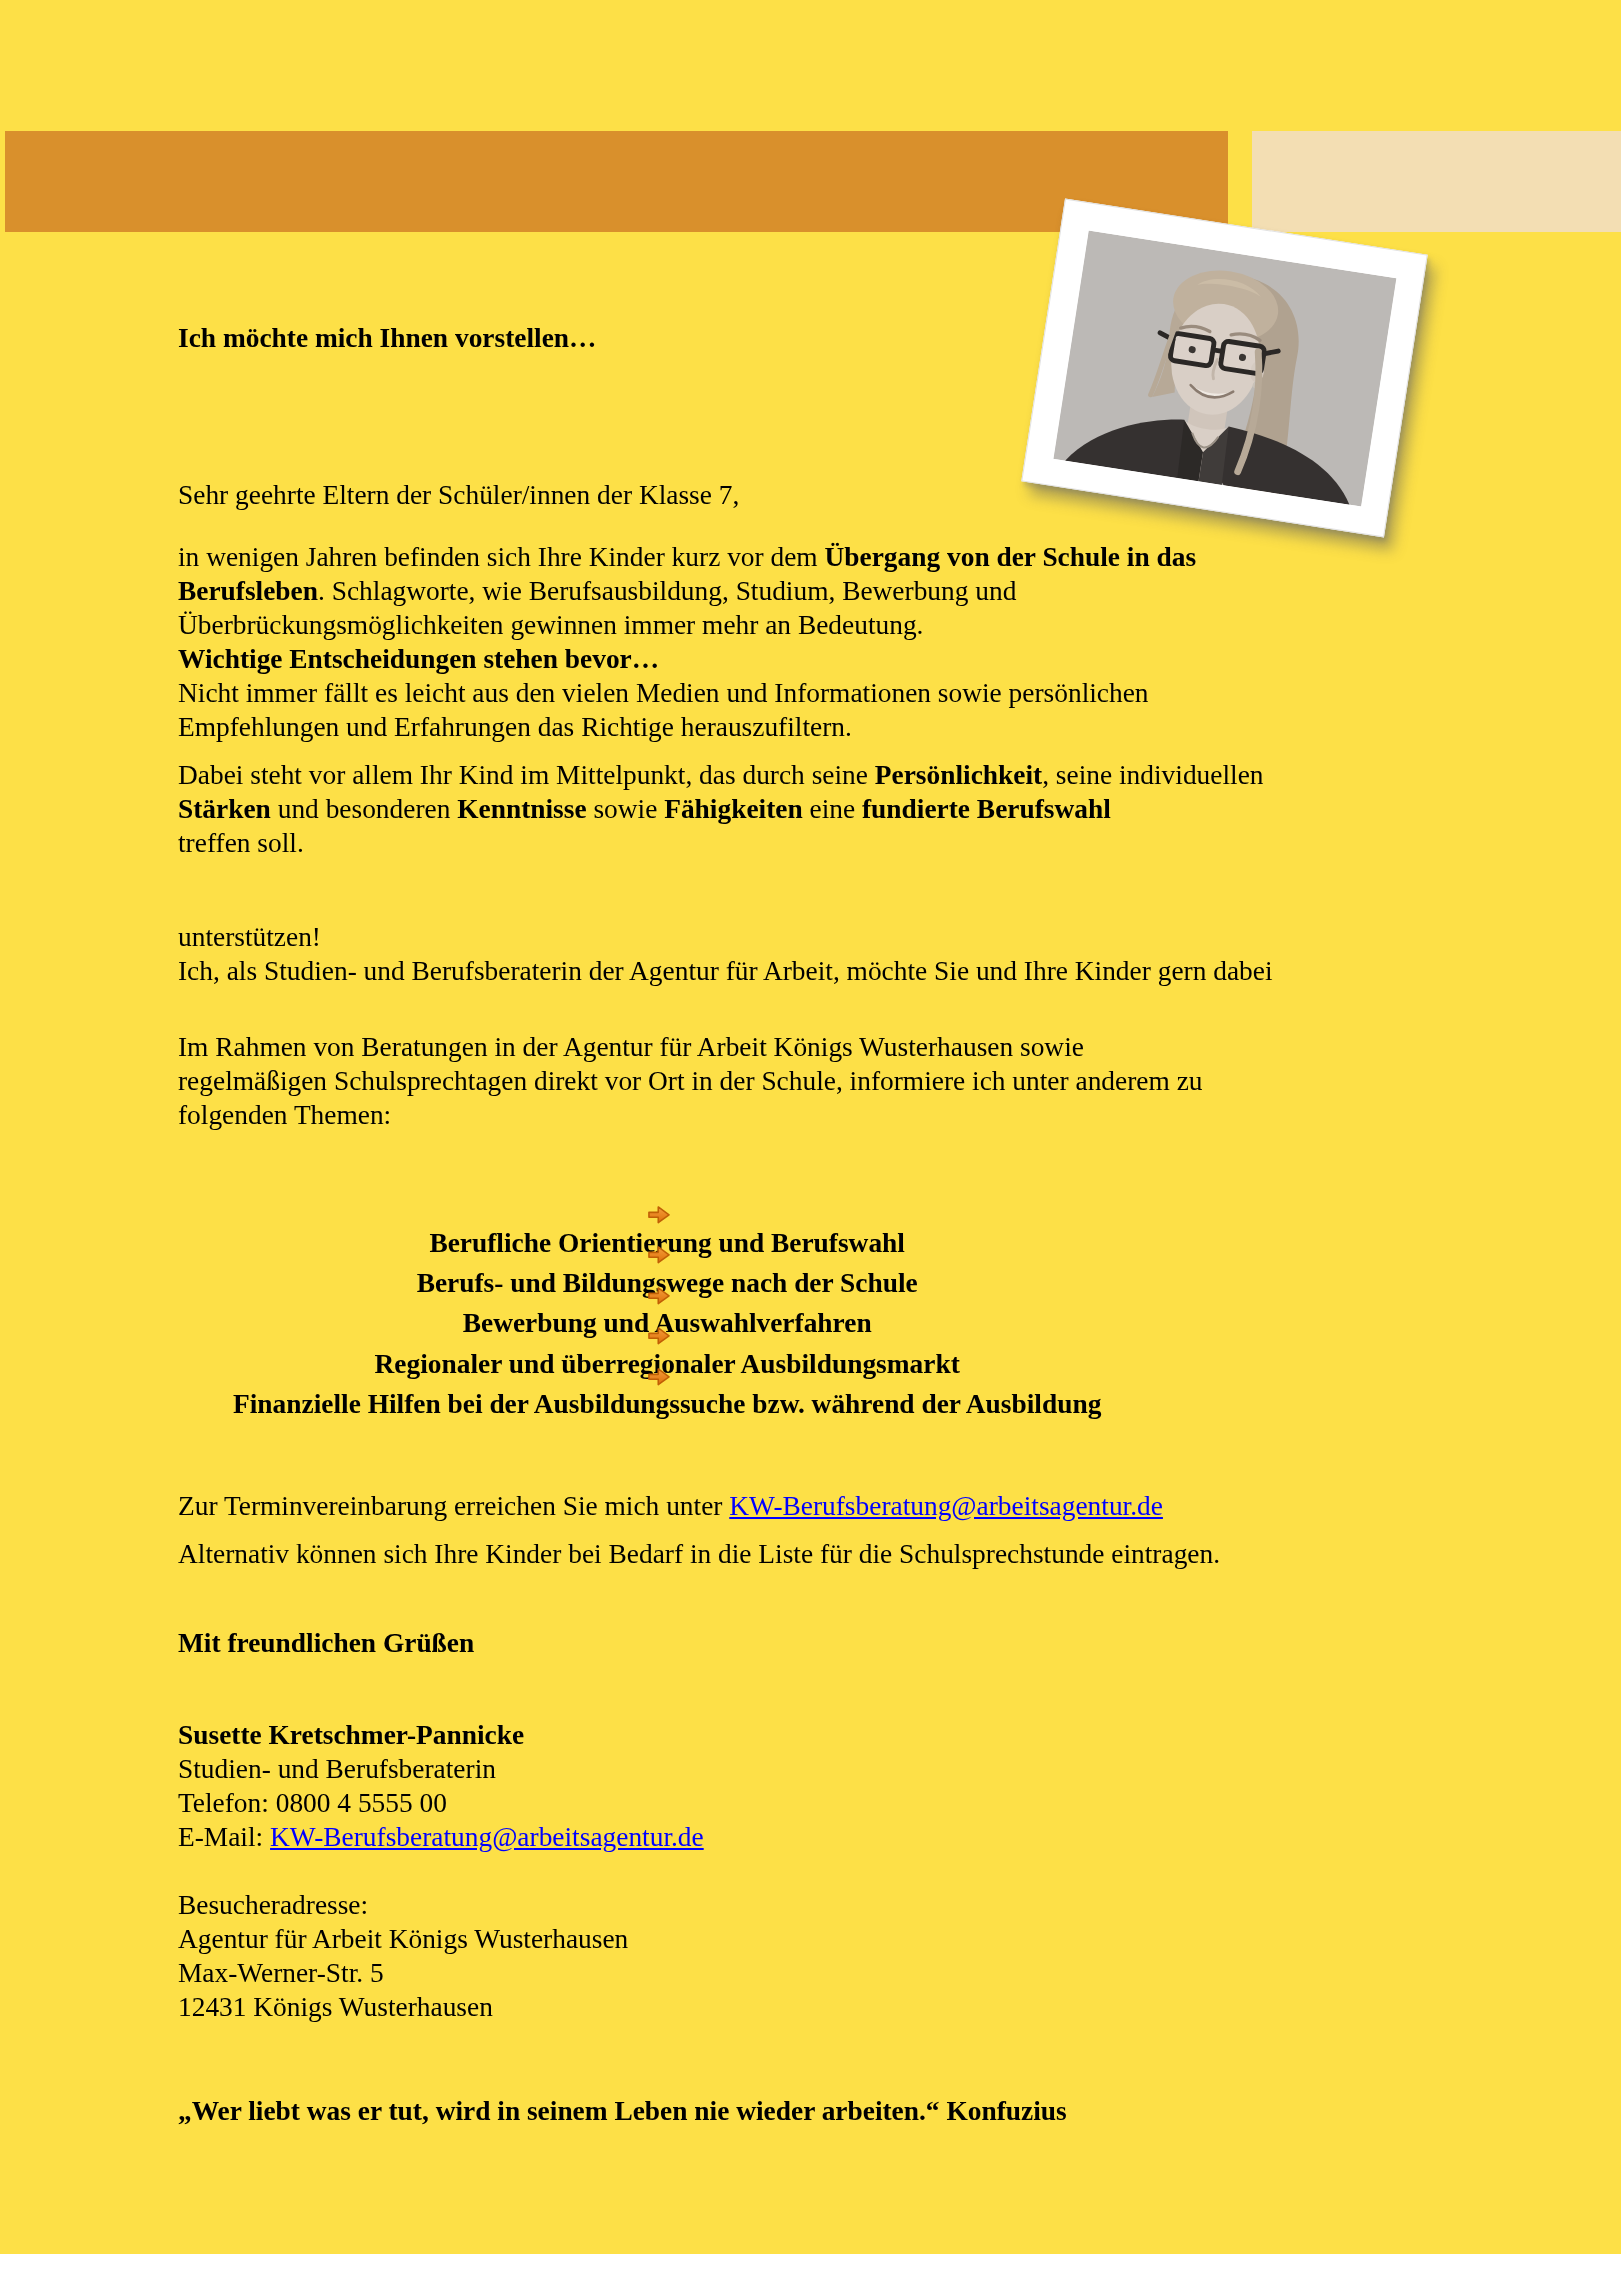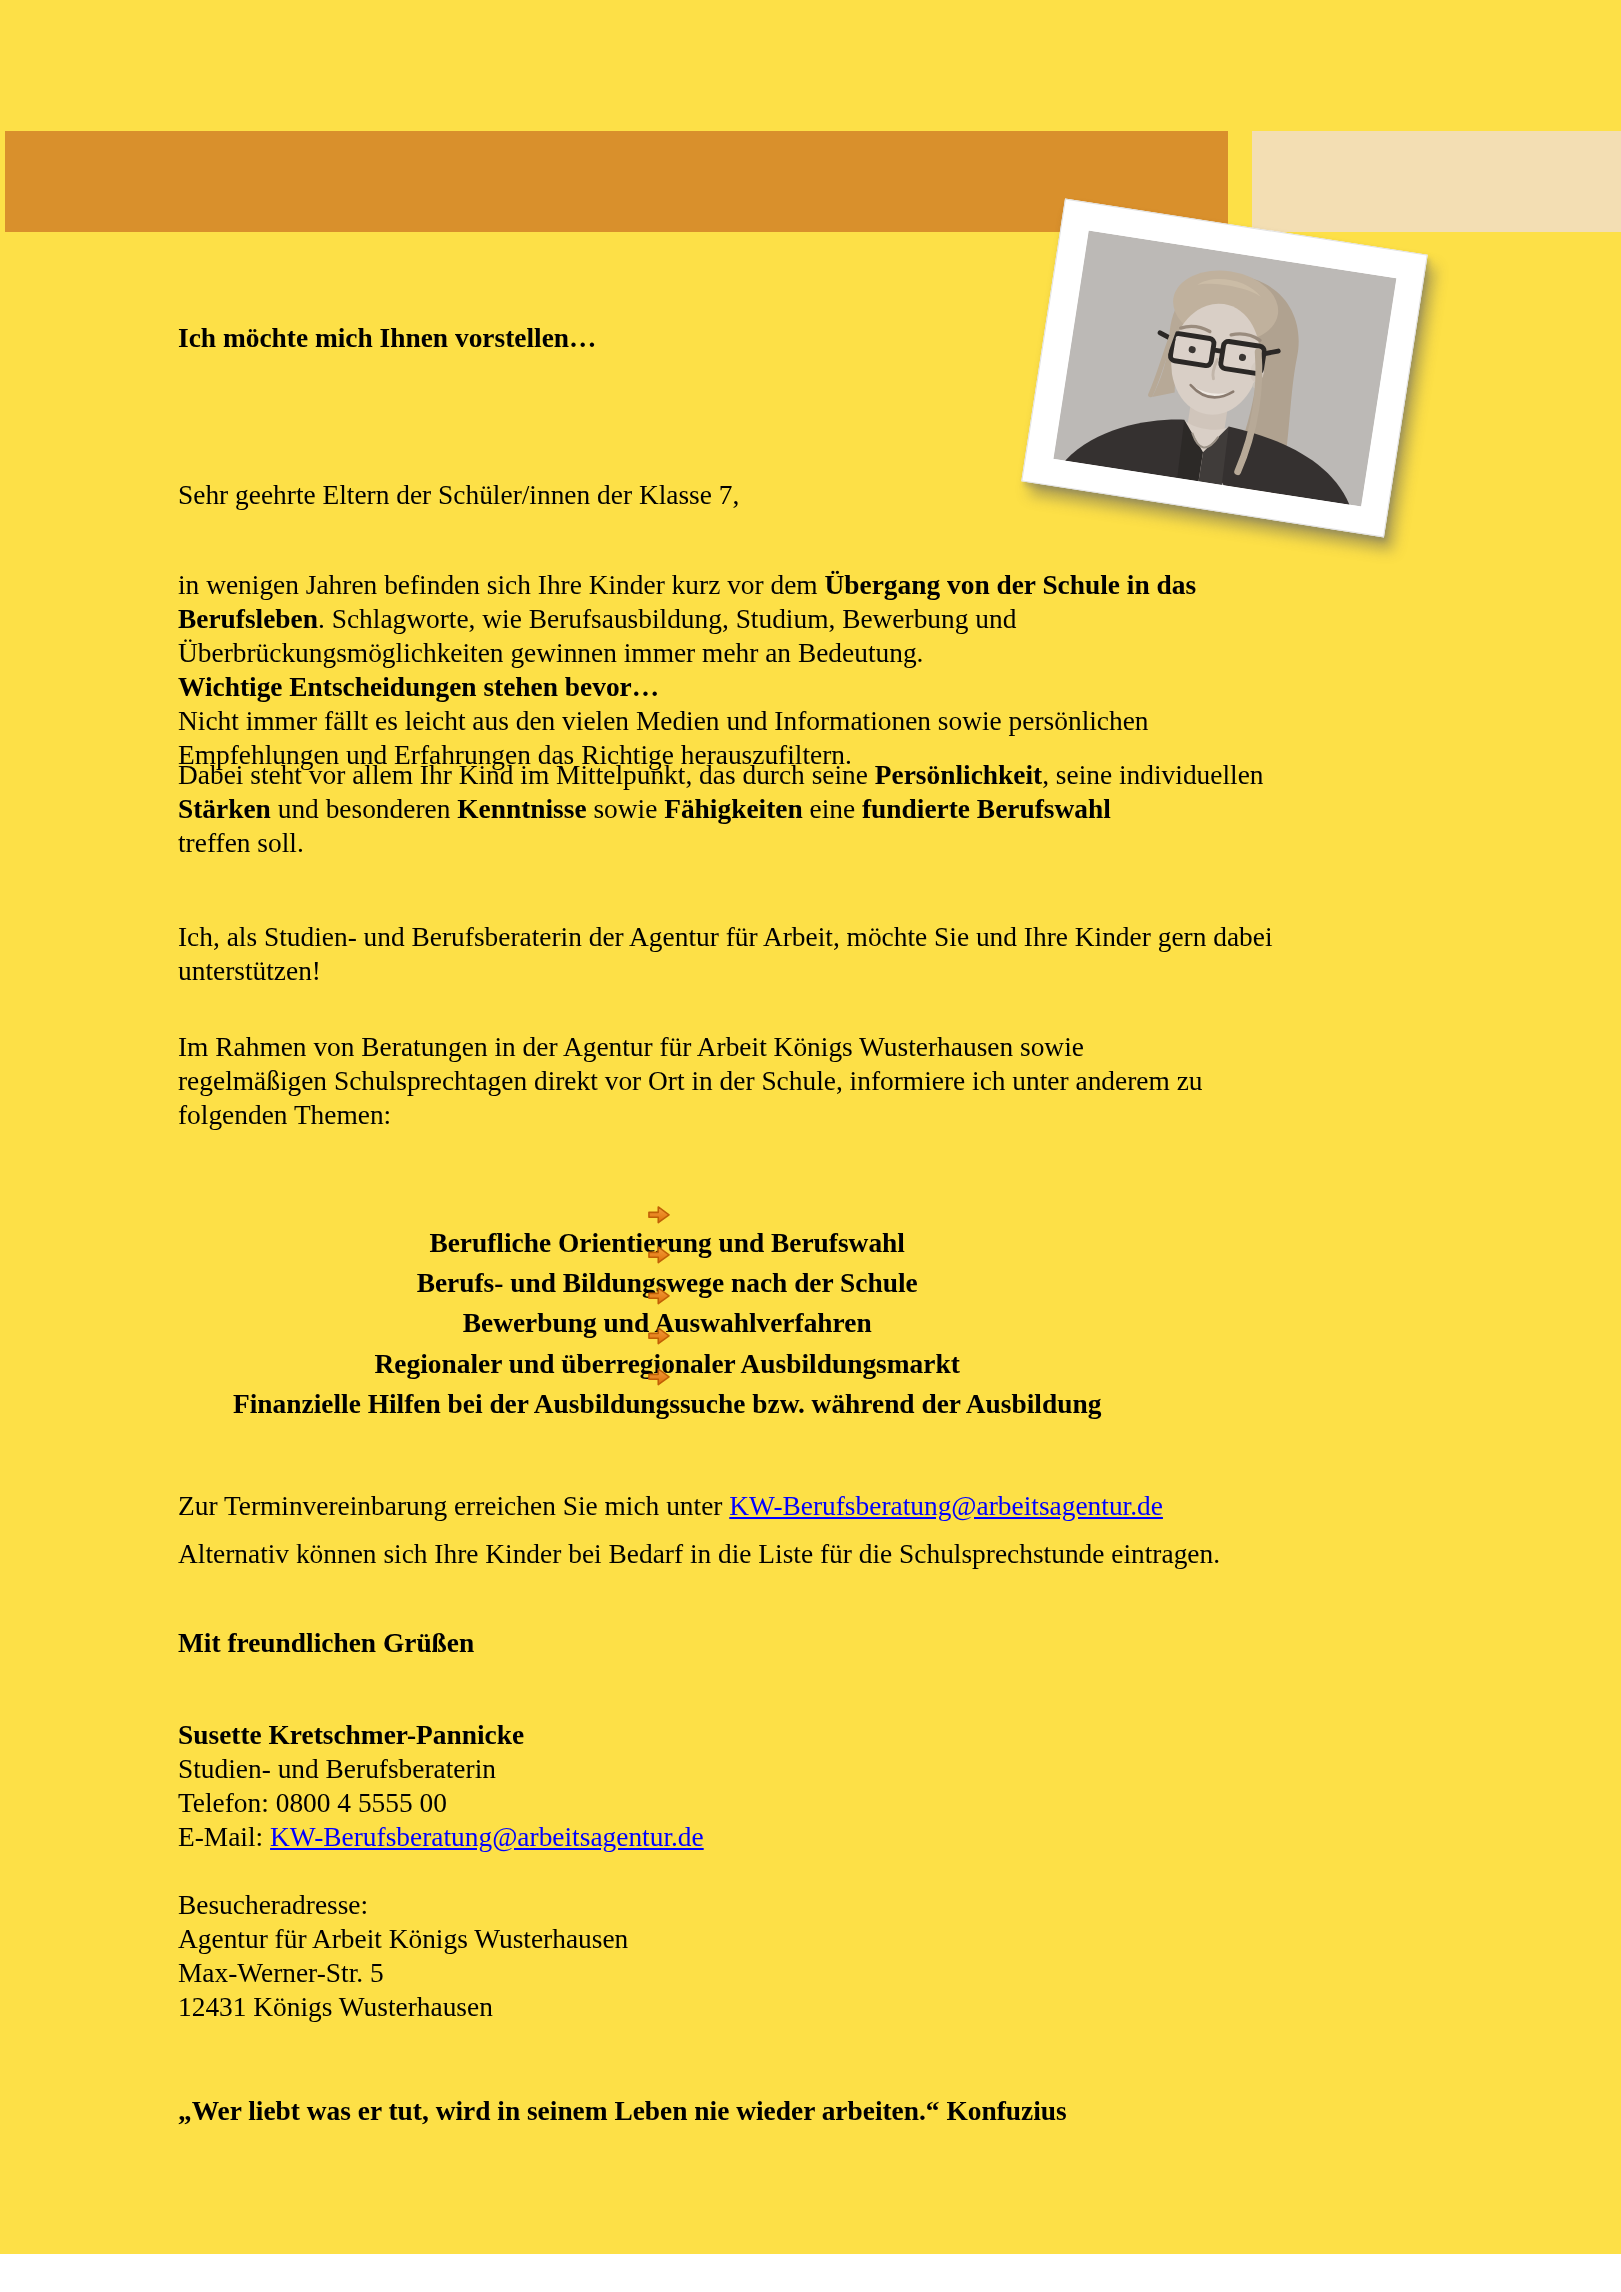--- a/index.html
+++ b/index.html
@@ -127,36 +127,36 @@
 
       <path d="M190 96 C198 130 200 175 188 220" stroke="#B7A997" stroke-width="7" fill="none" stroke-linecap="round"></path>
       <path d="M103 80 C96 110 94 135 88 156" stroke="#B7A997" stroke-width="5" fill="none" stroke-linecap="round"></path>
     </svg>
   </div>
 
   <div class="txt heading" style="top:321px;">Ich möchte mich Ihnen vorstellen…</div>
 
   <div class="txt" style="top:478px;">Sehr geehrte Eltern der Schüler/innen der Klasse 7,</div>
 
-  <div class="txt" style="top:568px;">
+  <div class="txt" style="top:540px;">
       <div class="line"><span>in wenigen Jahren befinden sich Ihre Kinder kurz vor dem </span><span class="b">Übergang von der Schule in das</span></div>
       <div class="line"><span class="b">Berufsleben</span><span>. Schlagworte, wie Berufsausbildung, Studium, Bewerbung und</span></div>
       <div class="line"><span>Überbrückungsmöglichkeiten gewinnen immer mehr an Bedeutung.</span></div>
       <div class="line"><span class="b">Wichtige Entscheidungen stehen bevor…</span></div>
       <div class="line"><span>Nicht immer fällt es leicht aus den vielen Medien und Informationen sowie persönlichen</span></div>
       <div class="line"><span>Empfehlungen und Erfahrungen das Richtige herauszufiltern.</span></div>
     </div>
   <div class="txt" style="top:758px;">
       <div class="line"><span>Dabei steht vor allem Ihr Kind im Mittelpunkt, das durch seine </span><span class="b">Persönlichkeit</span><span>, seine individuellen</span></div>
       <div class="line"><span class="b">Stärken</span><span> und besonderen </span><span class="b">Kenntnisse</span><span> sowie </span><span class="b">Fähigkeiten</span><span> eine </span><span class="b">fundierte Berufswahl</span></div>
       <div class="line"><span>treffen soll.</span></div>
     </div>
   <div class="txt" style="top:920px;">
+      <div class="line"><span>unterstützen!</span></div>
       <div class="line"><span>Ich, als Studien- und Berufsberaterin der Agentur für Arbeit, möchte Sie und Ihre Kinder gern dabei</span></div>
-      <div class="line"><span>unterstützen!</span></div>
     </div>
   <div class="txt" style="top:1030px;">
       <div class="line"><span>Im Rahmen von Beratungen in der Agentur für Arbeit Königs Wusterhausen sowie</span></div>
       <div class="line"><span>regelmäßigen Schulsprechtagen direkt vor Ort in der Schule, informiere ich unter anderem zu</span></div>
       <div class="line"><span>folgenden Themen:</span></div>
     </div>
 
   <ul class="topics">
     <li>
       <span class="arrow-wrap">

